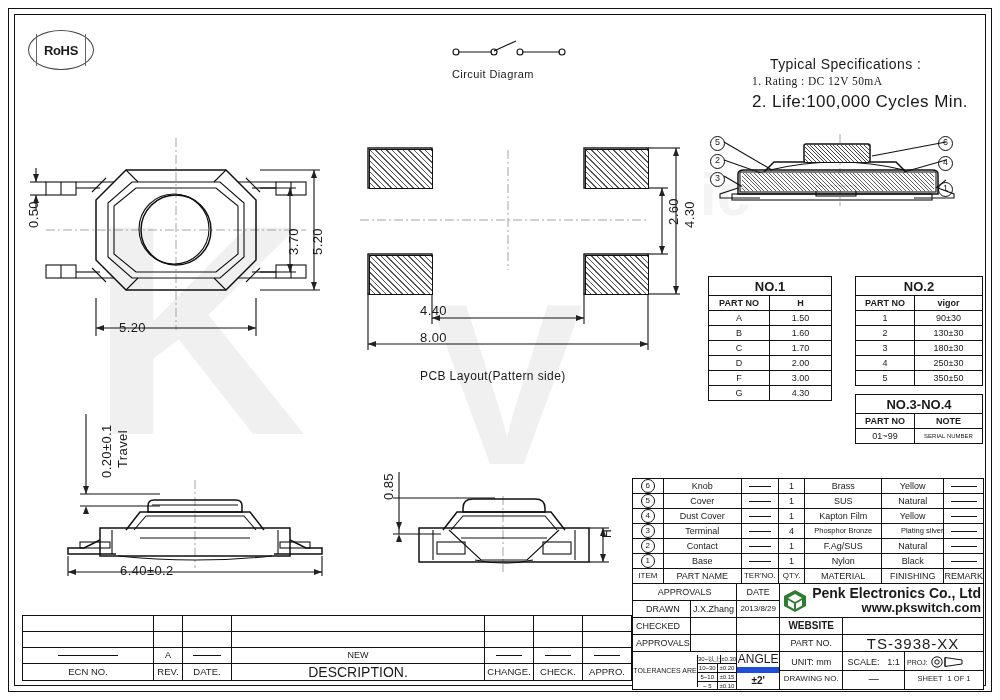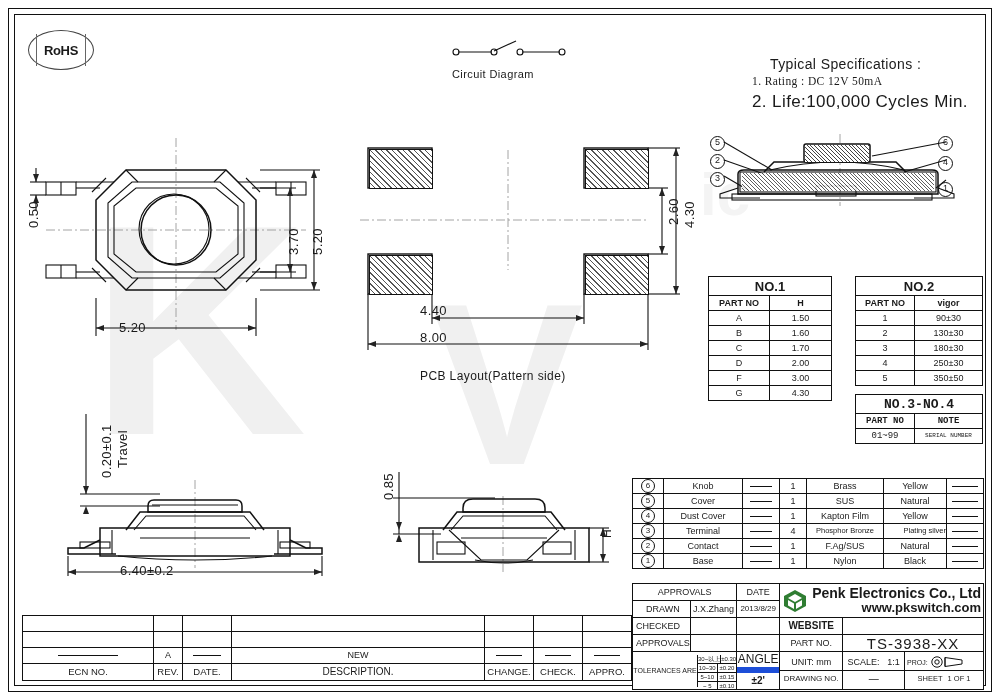--- a/index.html
+++ b/index.html
@@ -376,21 +376,21 @@
           <td style="height:14px;">4</td>
         <td>250±30</td>
         </tr>
     <tr>
           <td style="height:14px;">5</td>
         <td>350±50</td>
         </tr>
   </tbody>
     </table>
 
-  <table class="eng" style="left:855px;top:394px;width:128px;font-family:Liberation Mono, monospace;">
+  <table class="eng" style="left:855px;top:394px;width:128px;">
     <tbody>
         <tr>
           <td class="hdr" colspan="2" style="height:18px;font-size:13px;">NO.3-NO.4</td>
         </tr>
     <tr>
       <td class="hdr" style="height:14px;width:58px;">PART NO</td>
       <td class="hdr" style="height:14px;">NOTE</td>
     </tr>
     <tr>
       <td style="height:14px;">01~99</td>
@@ -459,20 +459,29 @@
     <tr>
       <td style="height:14px;">
         <span style="display:inline-block;width:12px;height:12px;border:1px solid #111;border-radius:50%;font-size:8px;line-height:11px;">1</span>
       </td>
       <td>Base</td>
       <td><i class="dashcell" style="width:22px;"></i></td>
       <td>1</td>
       <td>Nylon</td>
       <td>Black</td>
       <td><i class="dashcell"></i></td>
+    </tr>
+    <tr>
+      <td style="height:14px;font-size:8px;">ITEM</td>
+      <td>PART NAME</td>
+      <td style="font-size:8px;">TER'NO.</td>
+      <td style="font-size:8px;">QTY.</td>
+      <td>MATERIAL</td>
+      <td>FINISHING</td>
+      <td>REMARK</td>
     </tr>
   </tbody>
     </table>
 
   <table class="eng" style="left:632px;top:583px;width:352px;">
     <tbody>
         <tr>
       <td colspan="2" style="height:16px;width:110px;">APPROVALS</td>
       <td style="width:52px;">DATE</td>
       <td colspan="3" rowspan="2" style="padding:1px 2px;">
@@ -596,21 +605,21 @@
       <td><i class="dashcell" style="width:28px;"></i></td>
       <td style="font-size:9px;">NEW</td>
       <td><i class="dashcell" style="width:26px;"></i></td>
       <td><i class="dashcell" style="width:26px;"></i></td>
       <td><i class="dashcell" style="width:26px;"></i></td>
     </tr>
     <tr>
       <td style="height:16px;font-size:9.5px;">ECN NO.</td>
       <td style="font-size:9.5px;">REV.</td>
       <td style="font-size:9.5px;">DATE.</td>
-      <td style="font-size:10px;margin-top:8px;">DESCRIPTION.</td>
+      <td style="font-size:14px;margin-top:8px;">DESCRIPTION.</td>
       <td style="font-size:9.5px;">CHANGE.</td>
       <td style="font-size:9.5px;">CHECK.</td>
       <td style="font-size:9.5px;">APPRO.</td>
     </tr>
   </tbody>
     </table>
 
 </div>
 
 </body></html>

